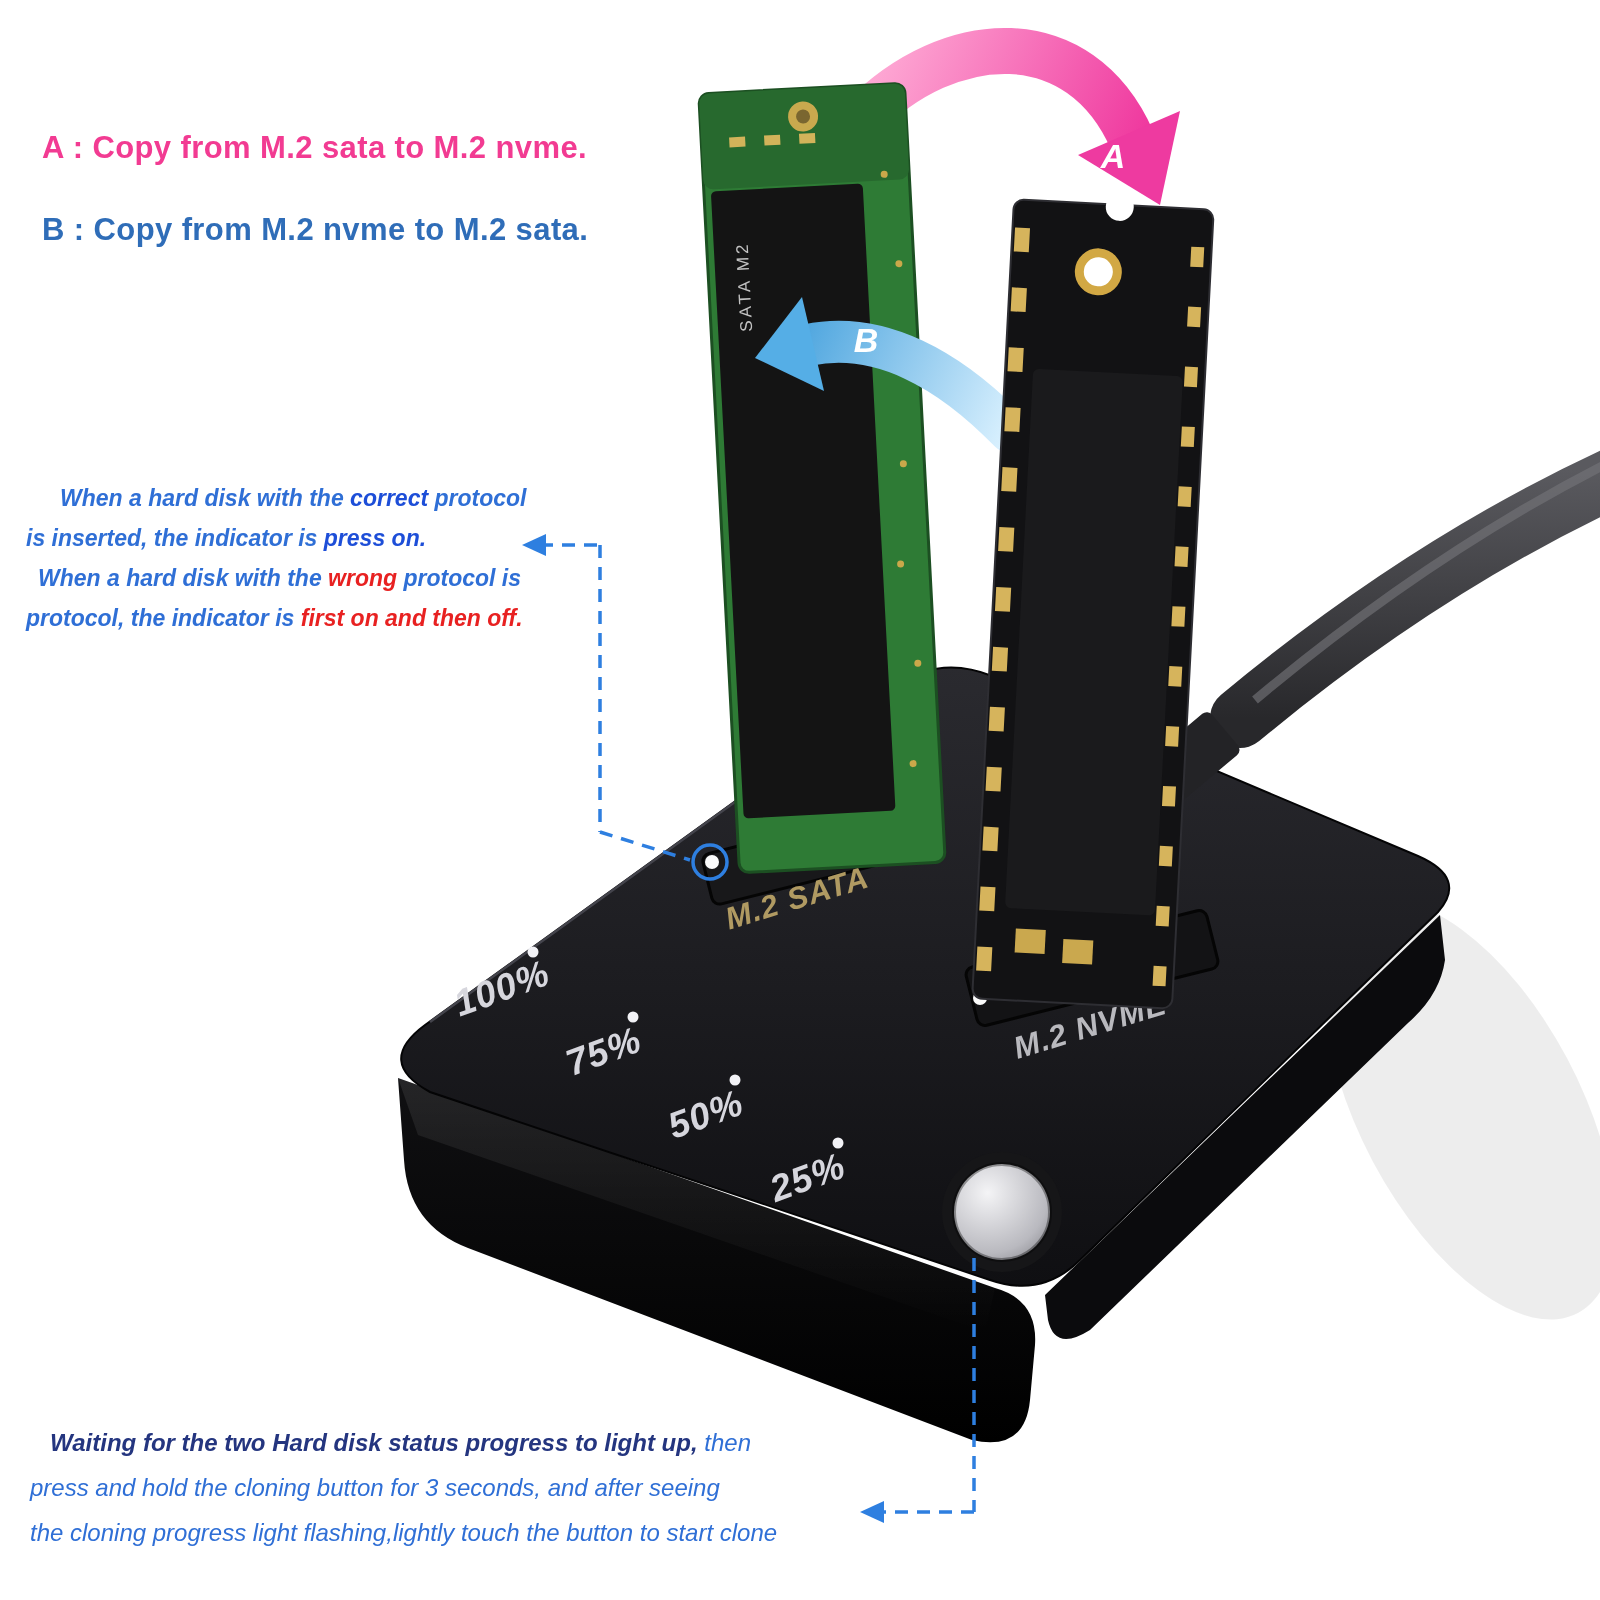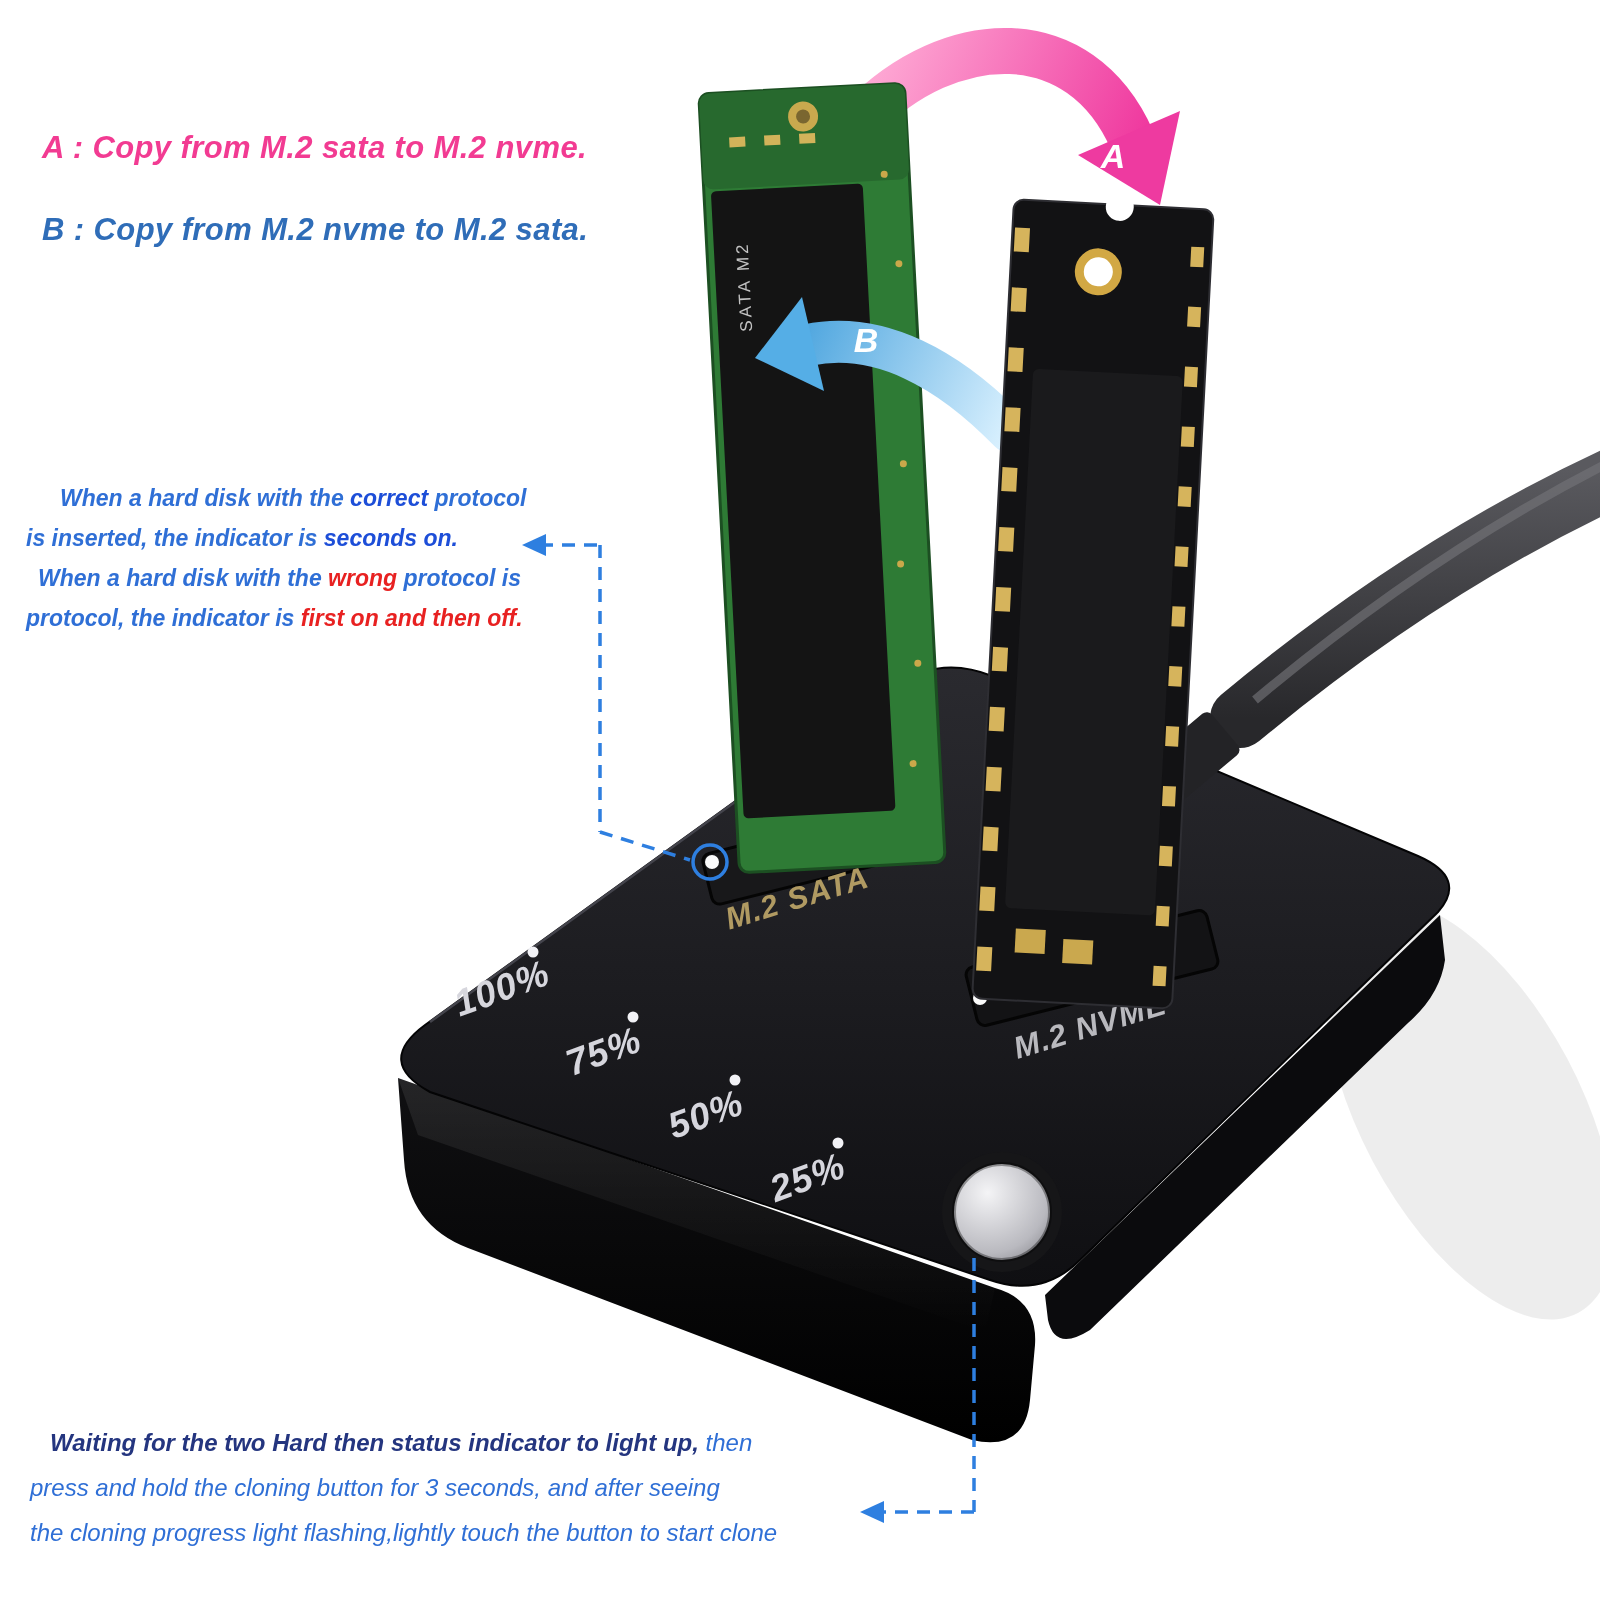--- a/index.html
+++ b/index.html
@@ -1,20 +1,20 @@
 <!DOCTYPE html>
 <html><head>
 <meta charset="utf-8">
 <style>
   html,body{margin:0;padding:0;background:#ffffff;}
   .stage{position:relative;width:1600px;height:1600px;background:#ffffff;overflow:hidden;
          font-family:"Liberation Sans",sans-serif;}
   .abs{position:absolute;}
   .title{left:30px;top:26px;font-size:34px;font-weight:bold;font-style:italic;color:#1c1c1e;letter-spacing:0.3px;}
-  .mode{font-size:31px;font-weight:bold;font-style:italic;letter-spacing:0.4px;}
+  .mode{font-size:31px;font-weight:bold;letter-spacing:0.4px;}
   .mode-a{left:42px;top:130px;color:#f23b92;}
   .mode-b{left:42px;top:212px;color:#2f6db8;}
   .indicator-note{left:26px;top:478px;width:580px;font-size:23px;font-weight:bold;font-style:italic;line-height:40px;}
   .indicator-note .nl0{padding-left:34px;}
   .indicator-note .nl2{padding-left:12px;}
   .clone-note{left:30px;top:1420px;width:860px;font-size:24px;font-style:italic;line-height:45px;}
   .clone-note .nl0{padding-left:20px;}
   .c-blue{color:#2f6fd6;}
   .c-green{color:#1d4ed8;}
   .c-red{color:#e82121;text-align:center;}
@@ -178,33 +178,33 @@
 
 
   <div class="abs mode mode-a">A : Copy from M.2 sata to M.2 nvme.</div>
   <div class="abs mode mode-b">B : Copy from M.2 nvme to M.2 sata.</div>
 
   <div class="abs indicator-note">
     <div class="nl0">
       <span class="c-blue">When a hard disk with the </span><span class="c-green">correct</span><span class="c-blue"> protocol</span>
     </div>
     <div class="nl1">
-      <span class="c-blue">is inserted, the indicator is </span><span class="c-green">seconds on.</span>
+      <span class="c-blue">is inserted, the indicator is </span><span class="c-green">press on.</span>
     </div>
     <div class="nl2">
       <span class="c-blue">When a hard disk with the </span><span class="c-red">wrong</span><span class="c-blue"> protocol is</span>
     </div>
     <div class="nl3">
       <span class="c-blue">protocol, the indicator is </span><span class="c-red">first on and then off.</span>
     </div>
   </div>
 
   <div class="abs clone-note">
     <div class="nl0">
-      <span class="c-navy">Waiting for the two Hard then status indicator to light up,</span><span class="c-blue"> then</span>
+      <span class="c-navy">Waiting for the two Hard disk status progress to light up,</span><span class="c-blue"> then</span>
     </div>
     <div class="nl1">
       <span class="c-blue">press and hold the cloning button for 3 seconds, and after seeing</span>
     </div>
     <div class="nl2">
       <span class="c-blue">the cloning progress light flashing,lightly touch the button to start clone</span>
     </div>
   </div>
 
 </div>

